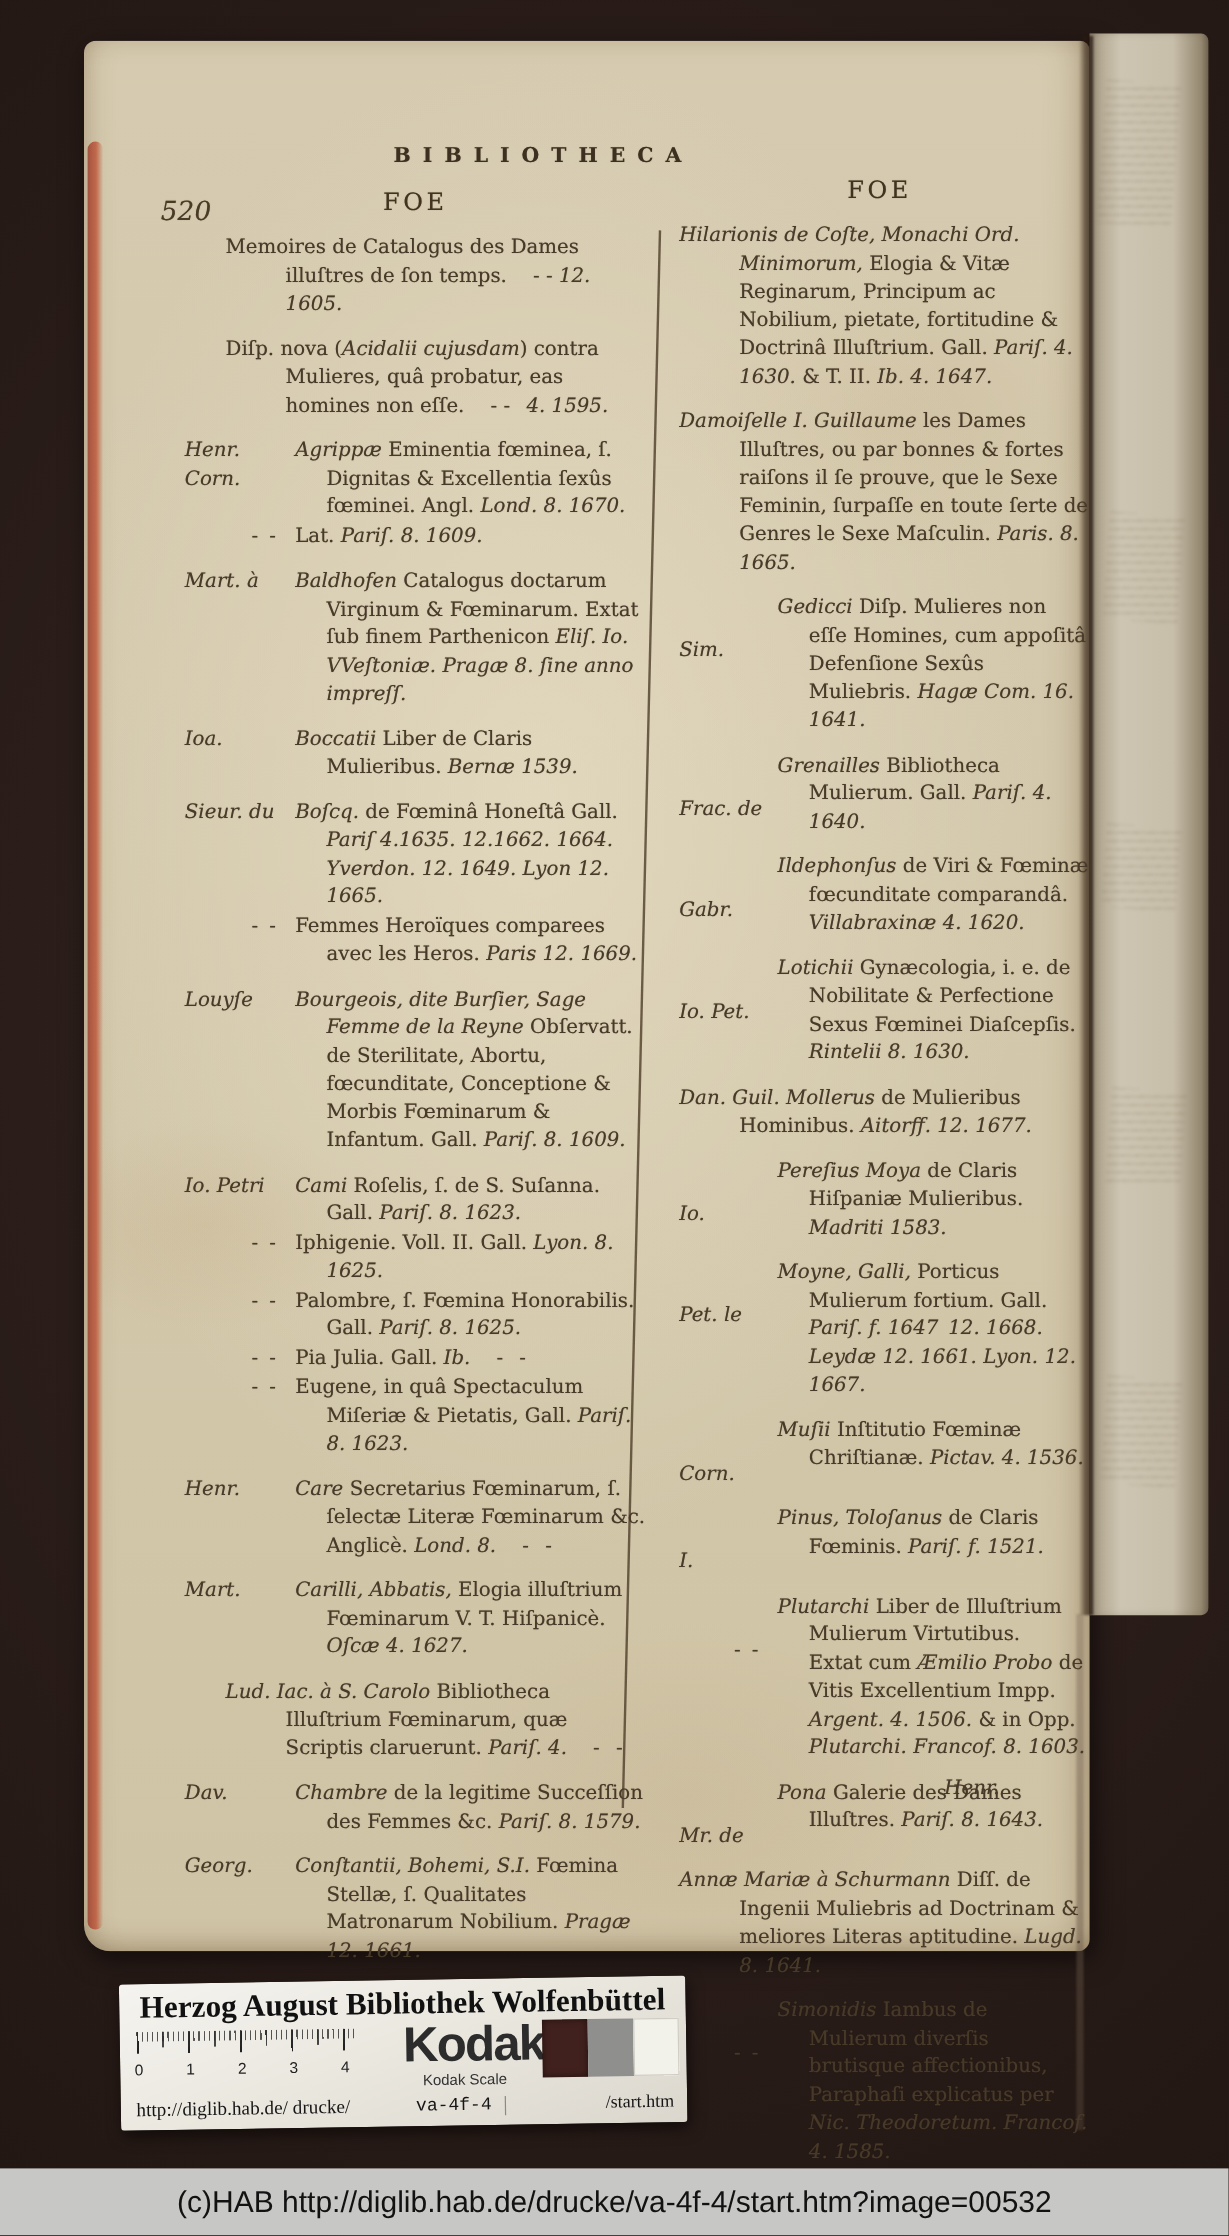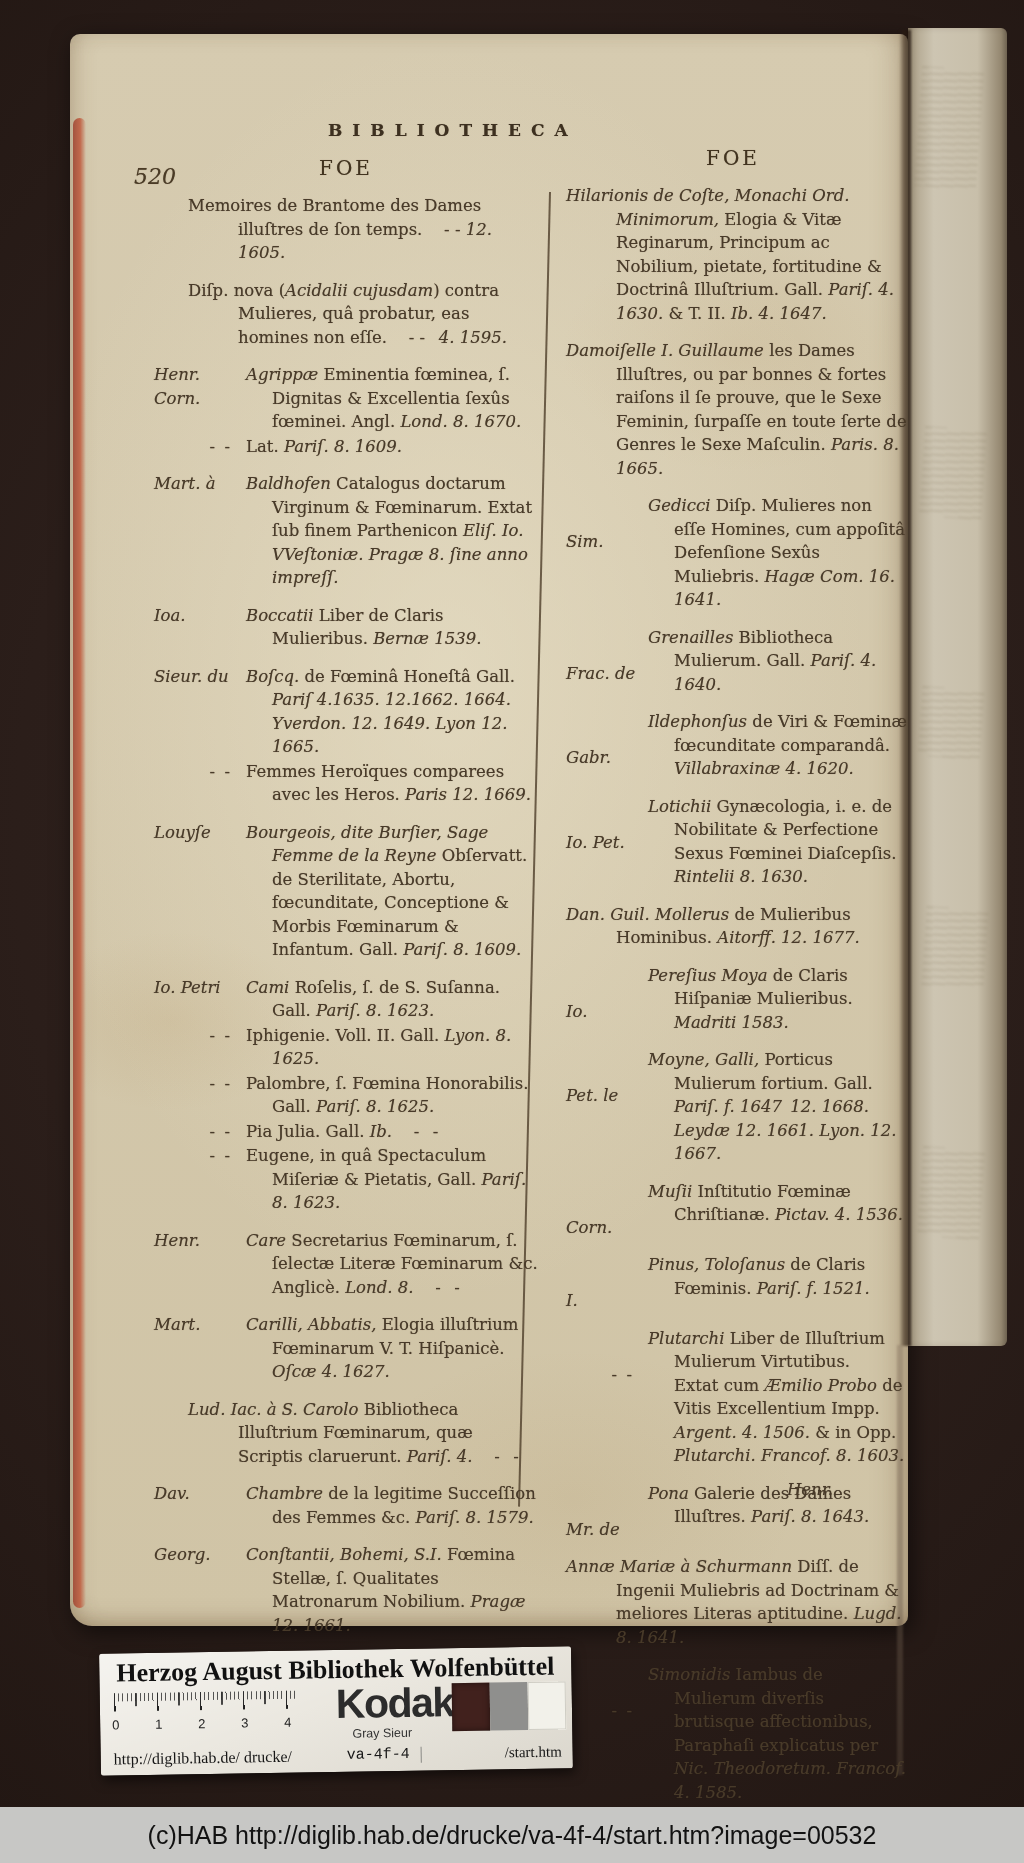--- a/index.html
+++ b/index.html
@@ -116,21 +116,21 @@
 
   <div class="content">
     <div class="pagenum">520</div>
     <div class="running-title">BIBLIOTHECA</div>
     <div class="col-head left">FOE</div>
     <div class="col-head right">FOE</div>
     <div class="divider"></div>
     <div class="col" id="col-left">
         <div class="entry">
           <div class="row full">
-            <div class="t"><span>Memoires de Brantome des Dames illuſtres de ſon temps.  - - </span><i>12. 1605.</i></div>
+            <div class="t"><span>Memoires de Catalogus des Dames illuſtres de ſon temps.  - - </span><i>12. 1605.</i></div>
           </div>
         </div>
         <div class="entry">
           <div class="row full">
             <div class="t"><span>Diſp. nova (</span><i>Acidalii cujusdam</i><span>) contra Mulieres, quâ probatur, eas homines non eſſe.  - -  </span><i>4. 1595.</i></div>
           </div>
         </div>
         <div class="entry">
           <div class="row">
             <span class="g">Henr. Corn.</span>
@@ -319,21 +319,21 @@
         <div class="ticks"></div>
         <div class="nums" id="ruler-numbers">
             <span style="left: 0px;">0</span>
             <span style="left: 43px;">1</span>
             <span style="left: 86px;">2</span>
             <span style="left: 129px;">3</span>
             <span style="left: 172px;">4</span>
           </div>
       </div>
       <div class="kodak">Kodak</div>
-      <div class="grayscale-label">Gray Sieur</div>
+      <div class="grayscale-label">Kodak Scale</div>
       <div class="patches">
         <div class="patch dark"></div>
         <div class="patch mid"></div>
         <div class="patch light"></div>
       </div>
     </div>
     <div class="label-bottom">
       <span class="url-left">http://diglib.hab.de/ drucke/</span>
       <span class="shelfmark">va-4f-4</span>
       <span class="label-divider"></span>

